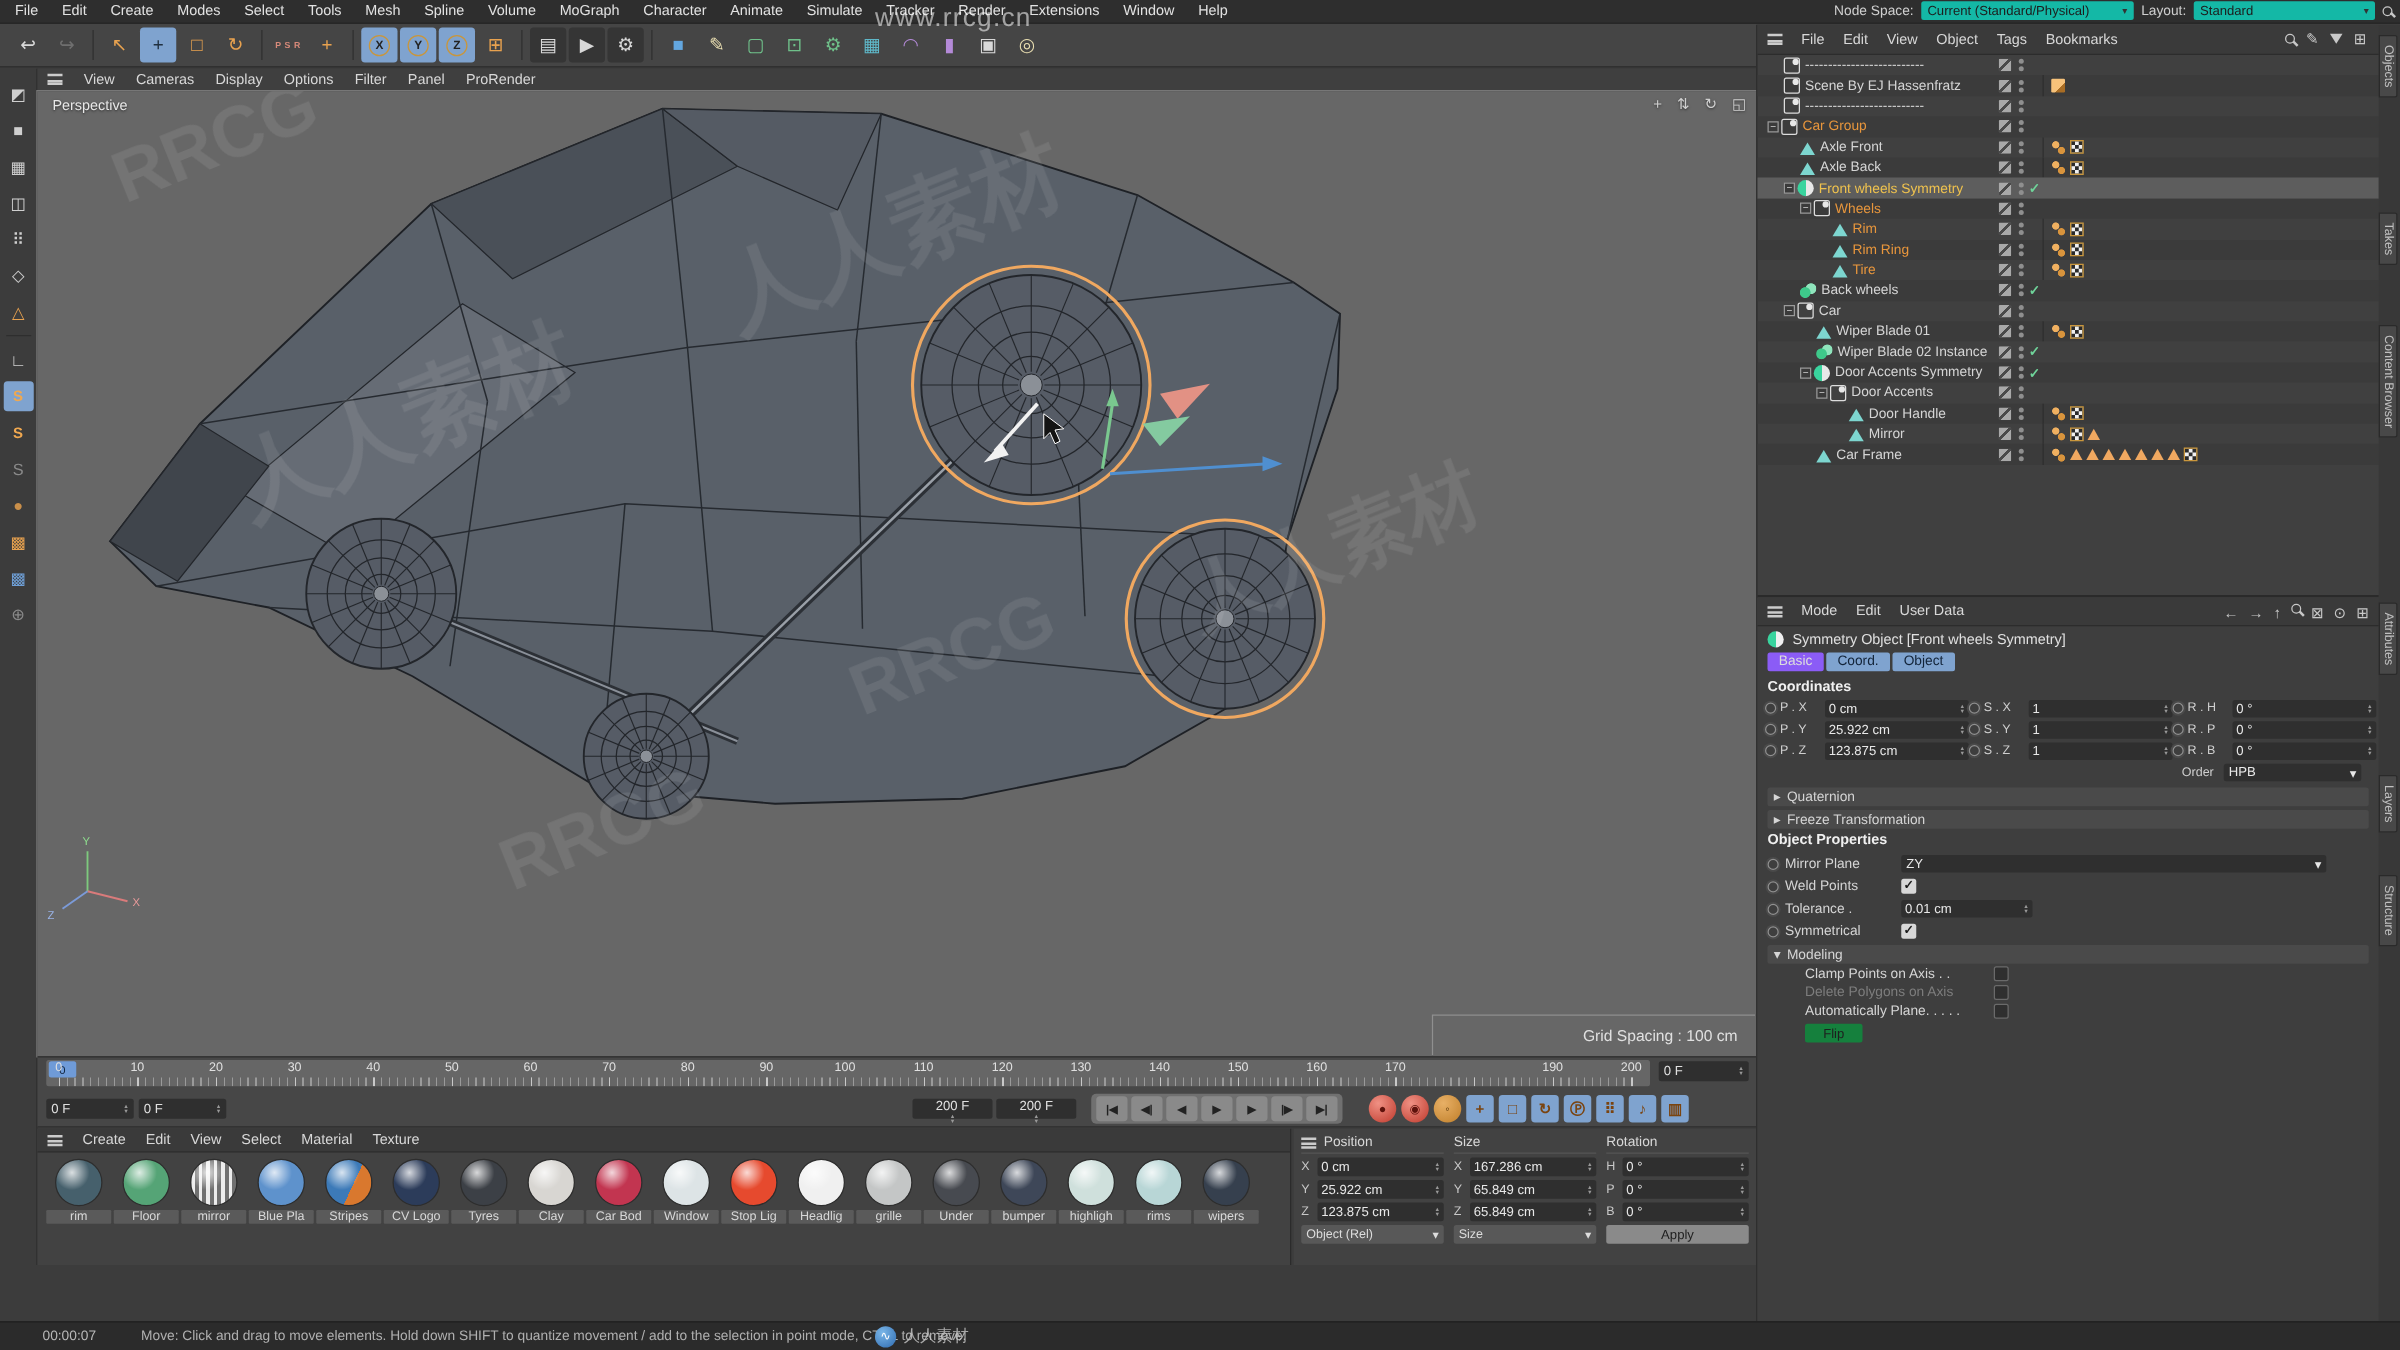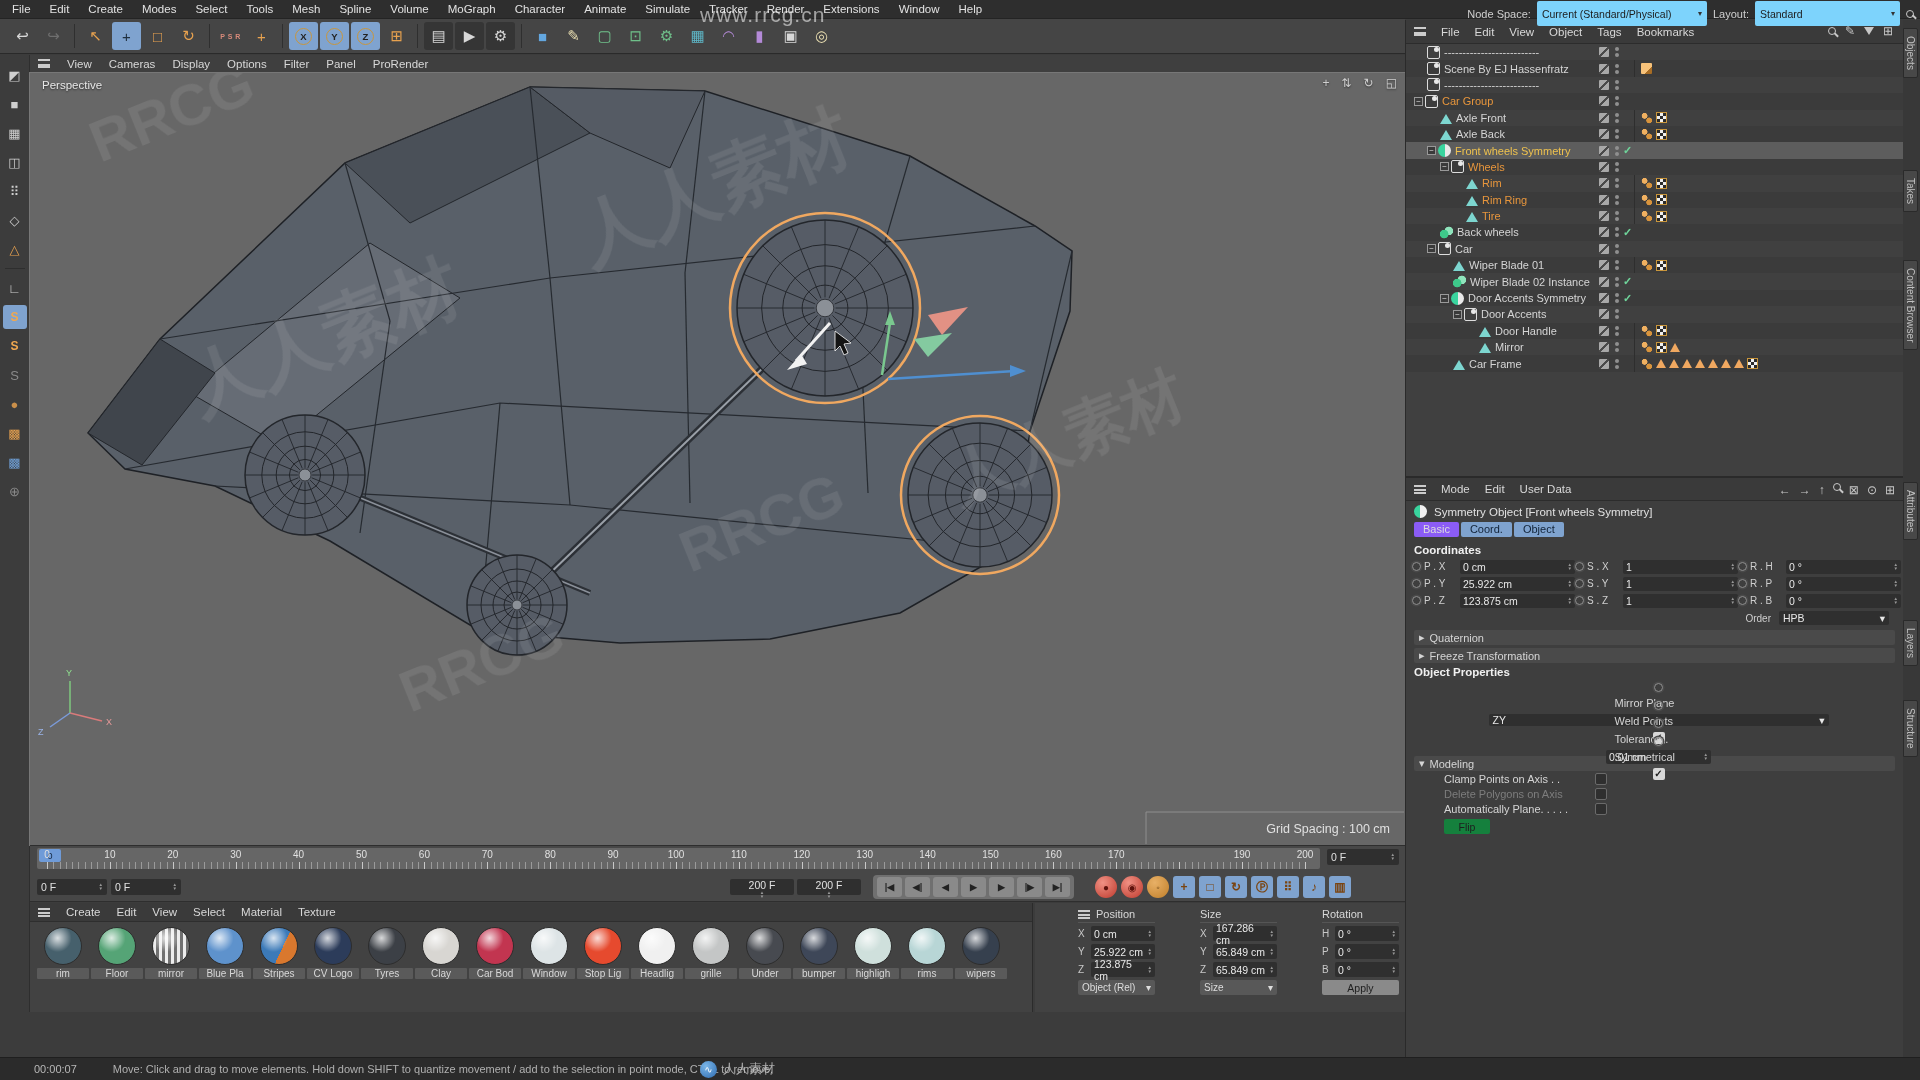--- a/index.html
+++ b/index.html
@@ -8,21 +8,21 @@
          position:relative; font-size:11px; }
 
   
   #menubar { position:absolute; top:0; left:0; width:1920px; height:19px; background:#2e2e2e;
              display:flex; align-items:center; padding-left:12px; z-index:40;
              border-bottom:1px solid #242424; }
   #menubar-items { display:flex; gap:19px; }
   .menu-item { color:#e2e2e2; font-size:11.5px; cursor:default; }
   #nodespace { position:absolute; right:6px; top:1px; display:flex; align-items:center; gap:6px; }
   .ns-label { color:#cfcfcf; font-size:11px; }
-  .ns-drop { background:#7dd3fc; color:#1d1d1d; border-radius:2px; height:25px;
+  .ns-drop { background:#14b8a6; color:#1d1d1d; border-radius:2px; height:15px;
              display:flex; align-items:center; padding:0 5px; font-size:10.5px; gap:10px; }
   .ns-drop .caret { font-size:8px; color:#333; }
   .ns-wide { width:170px; justify-content:space-between; }
   .ns-mid  { width:145px; justify-content:space-between; }
 
   
   .wm { position:absolute; color:#ffffff; pointer-events:none; z-index:60; font-weight:bold; }
   #wm-top { top:3px; left:700px; opacity:.55; font-size:21px; letter-spacing:1px; font-weight:normal; }
 
   
@@ -117,21 +117,21 @@
   #materials-items { display:flex; padding:5px 4px 0 6px; }
   .swatch { width:54px; flex:none; display:flex; flex-direction:column; align-items:center; }
   .ball { width:38px; height:38px; border-radius:50%; border:1px solid #2d2d2d; }
   .mlabel { margin-top:3px; width:52px; font-size:10px; color:#d8d8d8; text-align:center;
             white-space:nowrap; overflow:hidden; background:#5a5a5a; border-radius:1px; }
 
   
   #coordmgr { position:absolute; top:903px; left:1035px; width:370px; height:109px; background:#424242;
               padding:3px 6px 0 6px; }
   #cm-cols { display:flex; gap:8px; }
-  .cm-col { width:115px;margin-left:37px; }
+  .cm-col { width:115px; }
   .cm-head { height:17px; display:flex; align-items:center; gap:6px; color:#d8d8d8;
              font-size:11px; border-bottom:1px solid #555; margin-bottom:3px; }
   .cm-row { display:flex; align-items:center; gap:4px; margin-bottom:3px; }
   .cm-axis { width:9px; color:#c8c8c8; font-size:10px; }
   .cm-field { flex:1; background:#2f2f2f; border-radius:2px; height:15px; color:#e8e8e8;
               font-size:10.5px; display:flex; align-items:center; padding:0 3px;
               justify-content:space-between; }
   .cm-foot { margin-top:2px; }
   .cm-drop { background:#585858; border-radius:2px; height:15px; color:#ddd; font-size:10px;
              display:flex; align-items:center; justify-content:space-between; padding:0 4px; }
@@ -215,21 +215,21 @@
   .spinner { display:flex; flex-direction:column; font-size:4.5px; line-height:4px; color:#999; }
   .spinner::before { content:'▲'; } .spinner::after { content:'▼'; }
   #order-row { display:flex; justify-content:flex-end; align-items:center; gap:8px;
                width:495px; padding:3px 0 2px; }
   #order-row .ac-label { width:auto; }
   .drop { background:#2f2f2f; border-radius:2px; height:14px; color:#e8e8e8; font-size:10.5px;
           display:flex; align-items:center; justify-content:space-between; padding:0 4px; }
   #order-drop { width:110px; margin-right:12px; }
   .fold-bar { margin:3px 8px 0; height:15px; background:#4a4a4a; border-radius:2px; color:#d5d5d5;
               font-size:11px; display:flex; align-items:center; gap:5px; padding-left:5px; }
-  .prop-row { display:flex; align-items:center; gap:5px; height:16px; margin:2px 0 0 8px;flex-direction:column; }
+  .prop-row { display:flex; align-items:center; gap:5px; height:16px; margin:2px 0 0 8px; }
   .prop-label { width:88px; font-size:11px; color:#d5d5d5; flex:none; }
   .checkbox { width:12px; height:12px; border-radius:2px; background:#d8d8d8; color:#1a1a1a;
               font-size:10px; line-height:12px; text-align:center; font-weight:bold; }
   .checkbox.empty { background:#2f2f2f; border:1px solid #6a6a6a; }
   #mirror-drop { width:340px; }
   #tol-field { width:105px; flex:none; }
   .sub-row { display:flex; align-items:center; gap:6px; height:15px; margin-left:38px; }
   .sub-label { font-size:11px; color:#d5d5d5; width:145px; }
   .sub-label.disabled { color:#7d7d7d; }
   #flip-btn { margin:3px 0 0 38px; width:46px; height:15px; background:#15803d; border-radius:2px;

